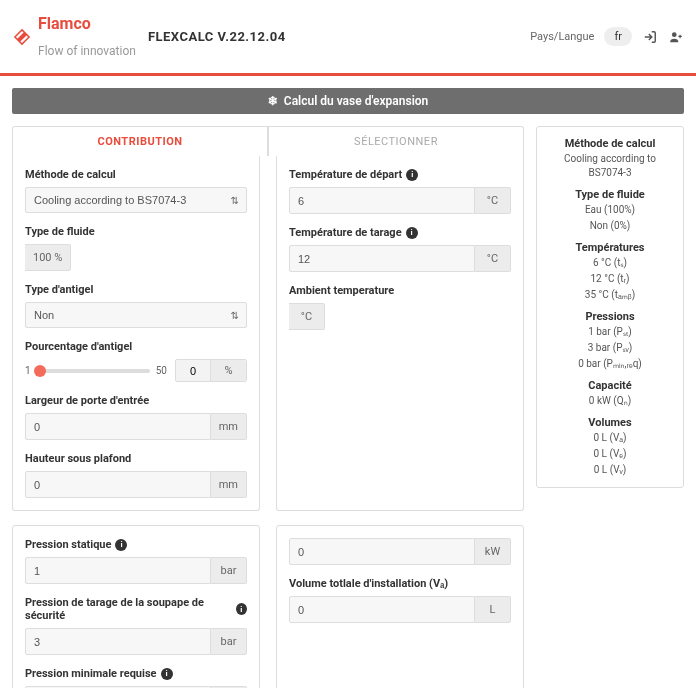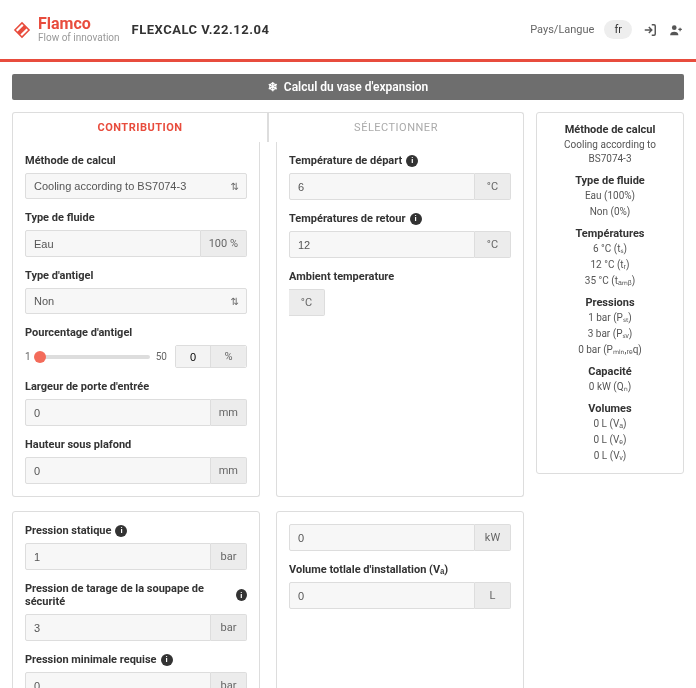--- a/index.html
+++ b/index.html
@@ -3,21 +3,21 @@
 <meta charset="utf-8">
 <style>
 *{box-sizing:border-box;margin:0;padding:0}
 body{font-family:-apple-system,BlinkMacSystemFont,"Segoe UI",Roboto,sans-serif;background:#fff;font-size:12px;color:#333}
 .wrap{width:696px;margin:0 auto}
 .top{display:flex;align-items:center;padding:16px 12px;border-bottom:3px solid #e84c3d}
 .logo{display:flex;align-items:center;gap:6px}
 .logo-dia{width:20px;height:20px;display:inline-flex;align-items:center;justify-content:center}
 .logo-txt{display:flex;flex-direction:column}
 .logo-name{font-weight:700;color:#e84c3d;font-size:16px;line-height:1}
-.logo-tag{font-size:10px;color:#999;line-height:1;margin-top:1px}
+.logo-tag{font-size:12px;color:#999;line-height:1;margin-top:13px}
 .appname{margin-left:12px;font-weight:700;font-size:13px;color:#333;letter-spacing:.5px}
 .topright{margin-left:auto;display:flex;align-items:center;gap:10px}
 .lang-lbl{font-size:11px;color:#666}
 .lang-btn{background:#eee;border-radius:12px;padding:3px 10px;font-size:11px;cursor:pointer}
 .ico{width:16px;height:16px;display:inline-flex;align-items:center;justify-content:center;color:#555;cursor:pointer}
 .pg{padding:12px}
 .bar{background:#6e6e6e;color:#fff;text-align:center;padding:6px;font-size:12px;font-weight:600;border-radius:2px;display:flex;align-items:center;justify-content:center;gap:6px}
 .lay{display:flex;gap:12px;margin-top:12px}
 .main{flex:1}
 .side{width:148px;border:1px solid #ddd;border-radius:3px;padding:10px;text-align:center;align-self:flex-start}
@@ -108,21 +108,20 @@
         <div class="col">
           <div class="fld">
                 <div class="fld-lbl">Méthode de calcul</div>
           <div class="inp">
                   <div class="selwrap"><select><option>Cooling according to BS7074-3</option></select><span class="selcaret">⇅</span></div>
                 </div>
               </div>
           <div class="fld">
                 <div class="fld-lbl">Type de fluide</div>
           <div class="inp">
-                  <input class="withunit" value="Eau" style="">
                   <span class="unit">100 %</span>
                 </div>
               </div>
           <div class="fld">
                 <div class="fld-lbl">Type d'antigel</div>
           <div class="inp">
                   <div class="selwrap"><select><option>Non</option></select><span class="selcaret">⇅</span></div>
                 </div>
               </div>
           <div class="fld">
@@ -162,21 +161,21 @@
                   <span>Température de départ</span>
                   <span class="info">i</span>
                 </div>
           <div class="inp">
                   <input class="withunit" value="6" style="">
                   <span class="unit">°C</span>
                 </div>
               </div>
           <div class="fld">
                 <div class="fld-lbl">
-                  <span>Températures de retour</span>
+                  <span>Température de tarage</span>
                   <span class="info">i</span>
                 </div>
           <div class="inp">
                   <input class="withunit" value="12" style="">
                   <span class="unit">°C</span>
                 </div>
               </div>
           <div class="fld">
                 <div class="fld-lbl">Ambient temperature</div>
           <div class="inp">

